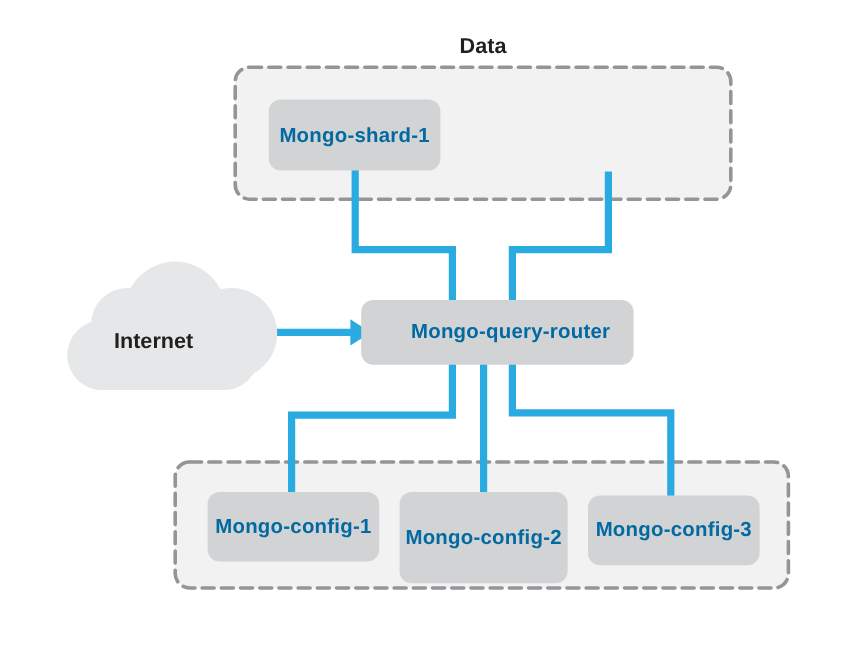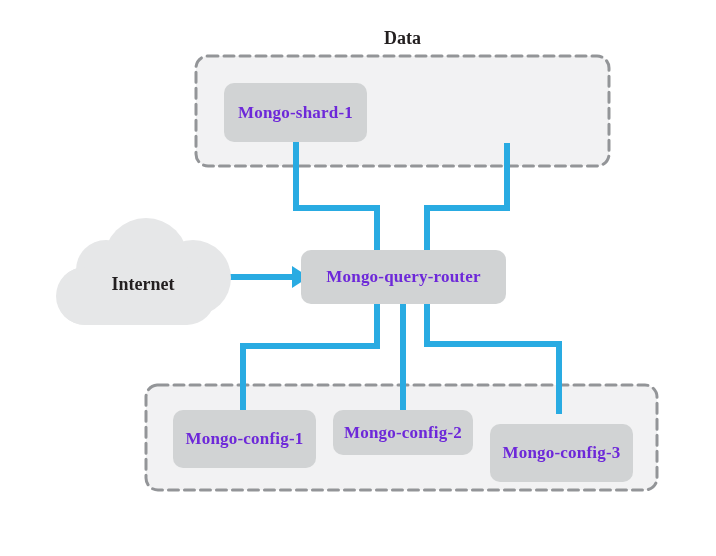--- a/index.html
+++ b/index.html
@@ -1,21 +1,21 @@
 <!DOCTYPE html>
 <html><head>
 <meta charset="utf-8">
 <style>
   html, body { margin: 0; padding: 0; background: #ffffff; }
   .stage {
     position: relative;
     width: 716px;
     height: 556px;
     background: #ffffff;
-    font-family: Liberation Serif, serif;
+    font-family: Liberation Sans, sans-serif;
     overflow: hidden;
   }
   .layer-svg {
     position: absolute;
     left: 0; top: 0;
     width: 716px; height: 556px;
     z-index: 1;
   }
   .group-rect {
     fill: #f2f2f3;
@@ -35,21 +35,21 @@
   .node {
     position: absolute;
     z-index: 3;
     background: #d1d3d4;
     border-radius: 10px;
     display: flex;
     align-items: center;
     justify-content: center;
     font-size: 17px;
     font-weight: 600;
-    color: #6d28d9;
+    color: #0369a1;
     letter-spacing: 0.2px;
   }
   .grp-label {
     position: absolute;
     z-index: 2;
     text-align: center;
     font-size: 18px;
     font-weight: 600;
     color: #231f20;
   }
@@ -87,23 +87,23 @@
       <circle class="cloud-shape" cx="146" cy="260" r="42"></circle>
       <circle class="cloud-shape" cx="193" cy="278" r="38"></circle>
       <circle class="cloud-shape" cx="106" cy="270" r="30"></circle>
       <circle class="cloud-shape" cx="85" cy="296" r="29"></circle>
       <rect class="cloud-shape" x="57" y="267" width="158" height="58" rx="28"></rect>
     </g>
   </svg>
 
   <div class="grp-label" style="left:196px; top:28px; width:413px;">Data</div>
 
-  <div class="cloud-label" style="left:57px; top:274px; width:172px;">Internet</div>
+  <div class="cloud-label" style="left:42px; top:274px; width:172px;">Internet</div>
 
   <div class="node" style="left:224px; top:83px; width:143px; height:59px;">Mongo-shard-1</div>
 
-  <div class="node" style="left:301px; top:250px; width:205px; height:54px;">Mongo-query-router</div>
+  <div class="node" style="left:301px; top:250px; width:205px; height:54px;padding-left:22px;">Mongo-query-router</div>
 
   <div class="node" style="left:173px; top:410px; width:143px; height:58px;text-align:right;">Mongo-config-1</div>
-  <div class="node" style="left:333px; top:410px; width:140px; height:45px;">Mongo-config-2</div>
-  <div class="node" style="left:490px; top:424px; width:143px; height:58px;">Mongo-config-3</div>
+  <div class="node" style="left:333px; top:410px; width:140px; height:76px;">Mongo-config-2</div>
+  <div class="node" style="left:490px; top:413px; width:143px; height:58px;">Mongo-config-3</div>
 
 </div>
 
 </body></html>

